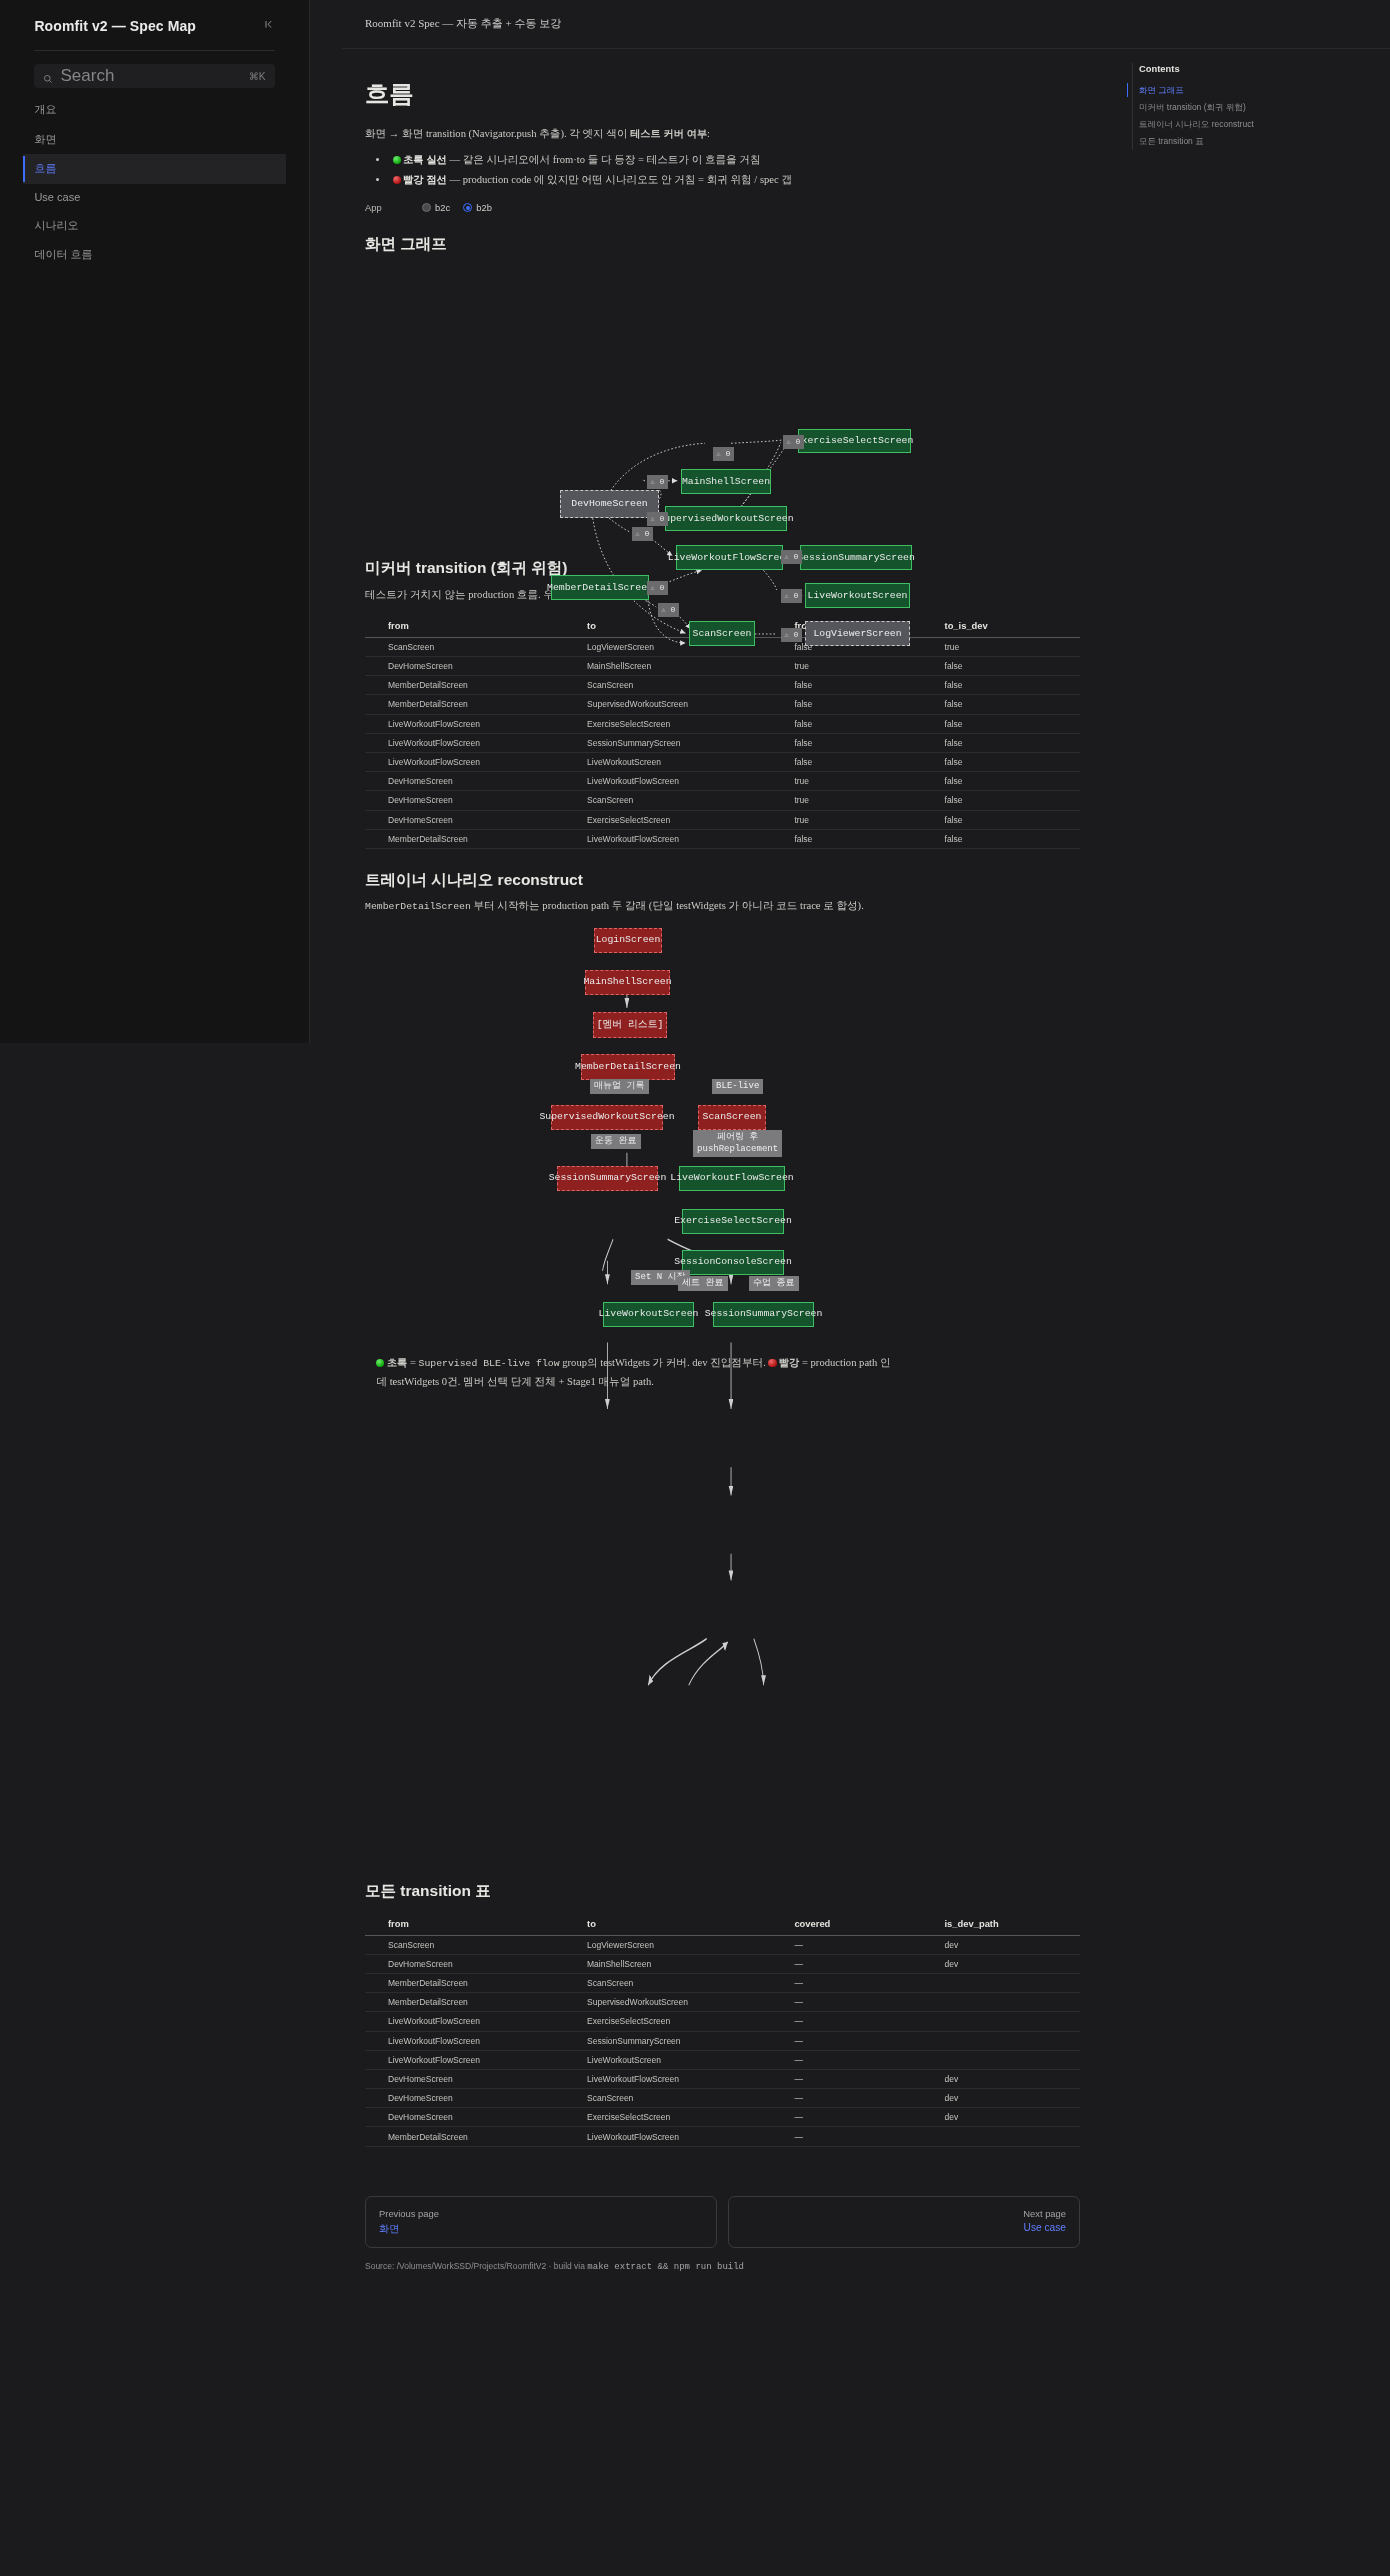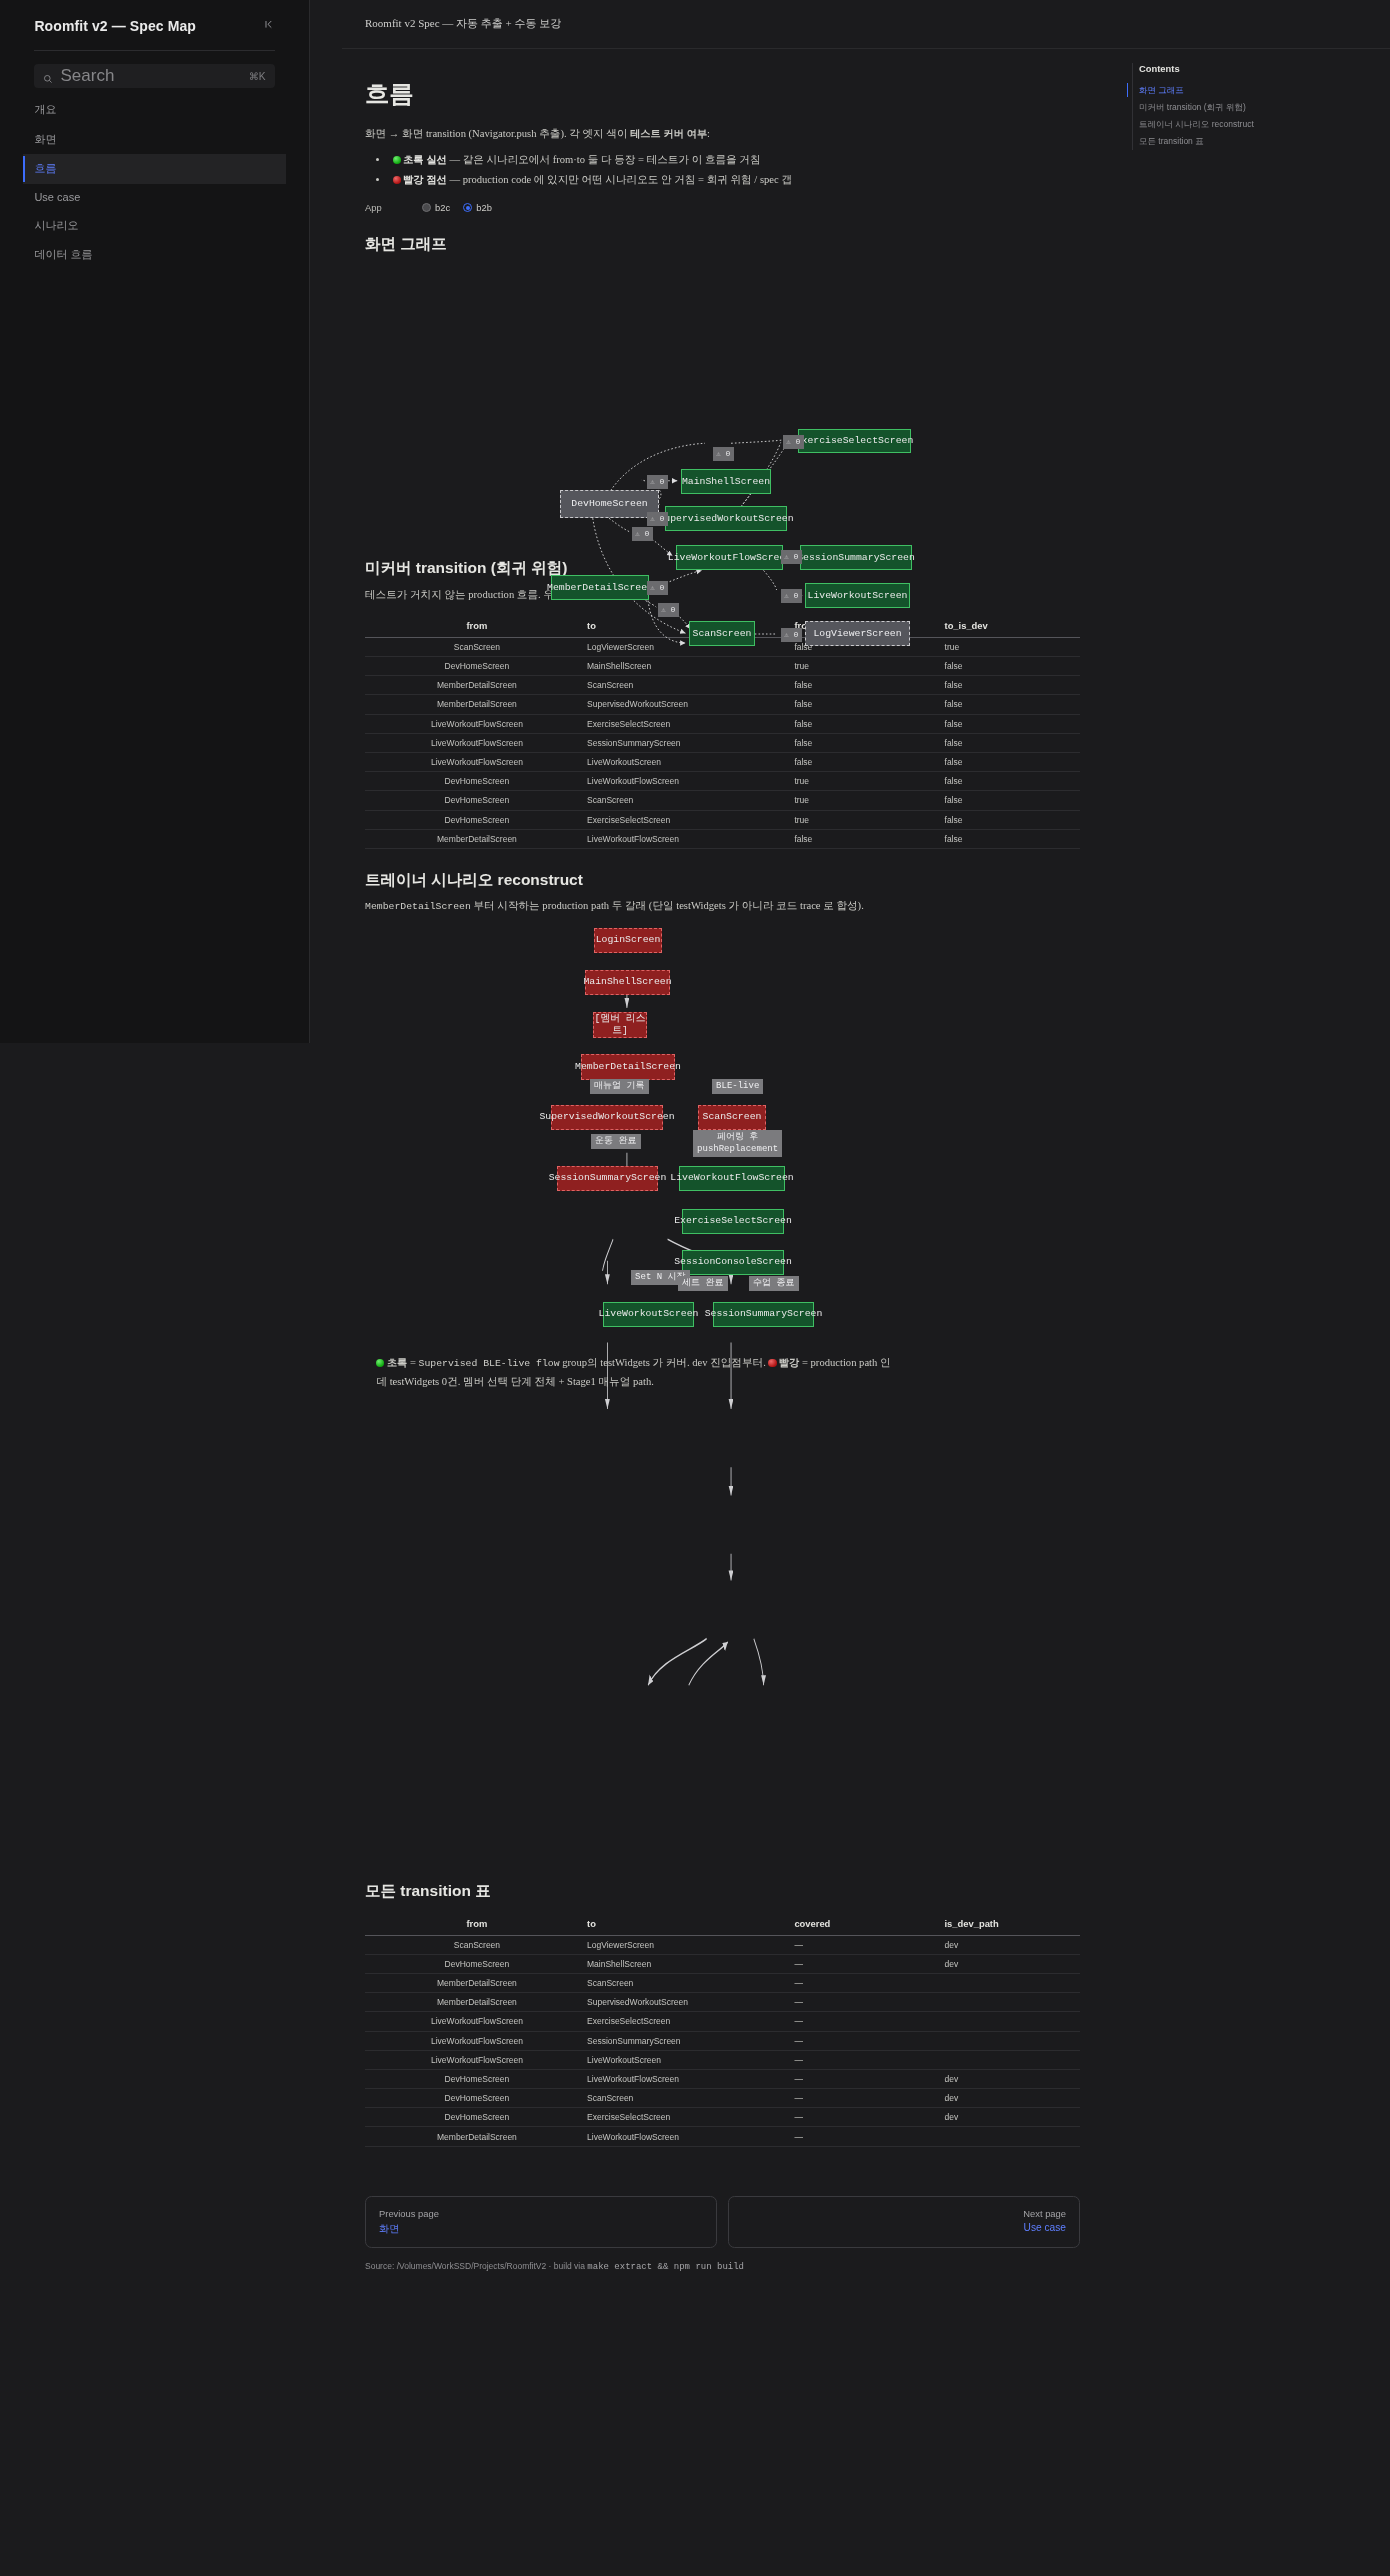--- a/index.html
+++ b/index.html
@@ -146,21 +146,21 @@
   }
   table.doc th {
     text-align: left; font-weight: 700; color: #e3e3df;
     padding: 4.9px 6.5px 5.7px 14.7px; border-bottom: 0.8px solid #55555a;
     font-size: 9.4px;
   }
   table.doc td {
     padding: 4.1px 6.5px 4.1px 14.7px; color: #c4c4c0;
     border-bottom: 0.8px solid #2c2c2f; font-size: 8.5px;
   }
-  table.doc td:first-child, table.doc th:first-child { padding-left: 23px; text-align: center; }
+  table.doc td:first-child, table.doc th:first-child { padding-left: 23px; }
   table.doc th:nth-child(1), table.doc td:nth-child(1) { width: 29%; }
   table.doc th:nth-child(2), table.doc td:nth-child(2) { width: 29%; }
   table.doc th:nth-child(3), table.doc td:nth-child(3) { width: 21%; }
 
   
   .recon-wrap { position: relative; height: 932px; margin: 11.4px 0 0 0; }
 
   
   .footnav { display: flex; gap: 11.4px; margin: 49px 0 0 0; }
   .fnav {
@@ -459,21 +459,21 @@
         <path d="M420,427 C402,434 362,440 348,455" marker-end="url(#ah2)"></path>
 
         <path d="M398,455 C412,440 438,434 446,429" marker-end="url(#ah2)"></path>
 
         <path d="M478,427 C486,438 490,448 490,455" marker-end="url(#ah2)"></path>
       </g>
     </svg>
 
     <div class="gnode red" style="left:229px;top:0px;width:68px;height:25px;">LoginScreen</div>
     <div class="gnode red" style="left:220px;top:42px;width:85px;height:25px;">MainShellScreen</div>
-    <div class="gnode red" style="left:228px;top:84px;width:54px;height:26px;">[멤버 리스트]</div>
+    <div class="gnode red" style="left:228px;top:84px;width:74px;height:26px;">[멤버 리스트]</div>
     <div class="gnode red" style="left:216px;top:126px;width:94px;height:26px;">MemberDetailScreen</div>
     <div class="gnode red" style="left:186px;top:177px;width:112px;height:25px;">SupervisedWorkoutScreen</div>
     <div class="gnode red" style="left:333px;top:177px;width:68px;height:25px;">ScanScreen</div>
     <div class="gnode red" style="left:192px;top:238px;width:101px;height:25px;">SessionSummaryScreen</div>
     <div class="gnode green" style="left:314px;top:238px;width:106px;height:25px;">LiveWorkoutFlowScreen</div>
     <div class="gnode green" style="left:317px;top:281px;width:102px;height:25px;">ExerciseSelectScreen</div>
     <div class="gnode green" style="left:317px;top:322px;width:102px;height:25px;">SessionConsoleScreen</div>
     <div class="gnode green" style="left:238px;top:374px;width:91px;height:25px;">LiveWorkoutScreen</div>
     <div class="gnode green" style="left:348px;top:374px;width:101px;height:25px;">SessionSummaryScreen</div>
 

